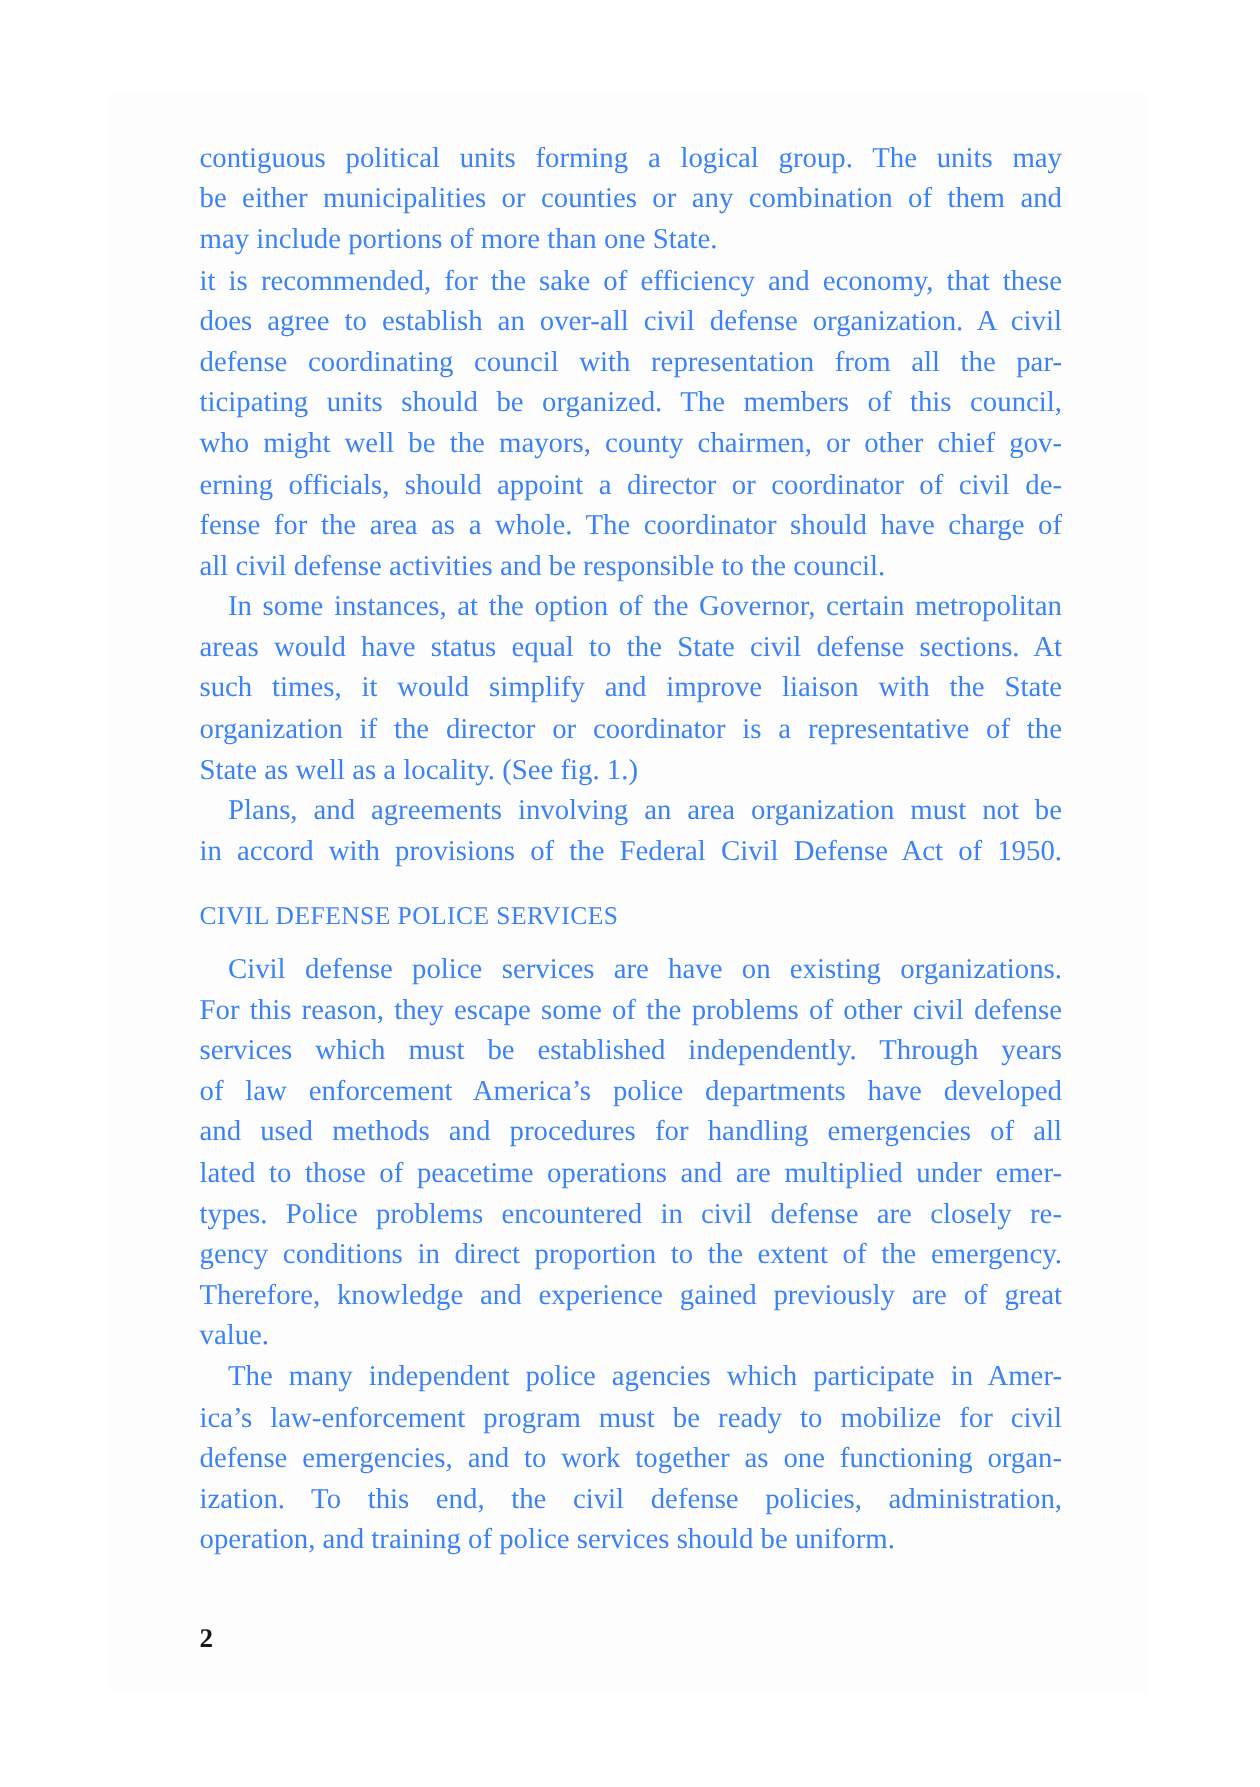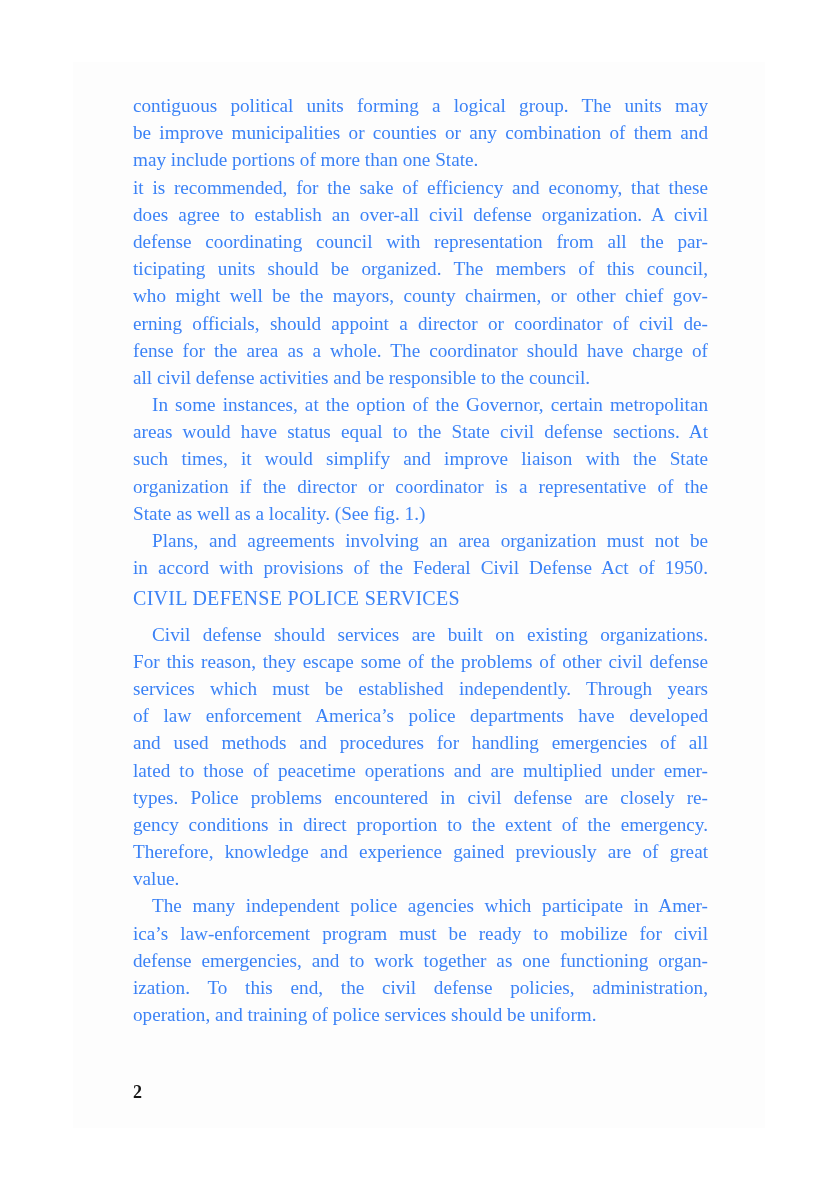--- a/index.html
+++ b/index.html
@@ -43,22 +43,22 @@
     white-space: nowrap;
     height: 27.2px;
   }
   .line.last {
     text-align-last: left;
   }
   .line.ind {
     padding-left: 19px;
   }
   .heading {
-    margin: 4px 0 8px 0;
-    font-size: 20px;
+    margin: 16px 0 8px 0;
+    font-size: 17px;
     letter-spacing: 0.3px;
     height: 27.2px;
     line-height: 27.2px;
   }
   .page-number {
     position: absolute;
     left: 133px;
     top: 1082px;
     font-family: "Liberation Serif", "DejaVu Serif", serif;
     font-weight: bold;
@@ -69,21 +69,21 @@
 </head>
 <body>
 
 <div class="scan-region"></div>
 
 <div class="page">
   <div>
 
     <div class="para">
       <span class="line">contiguous political units forming a logical group.  The units may</span>
-      <span class="line">be improve municipalities or counties or any combination of them and</span>
+      <span class="line">be either municipalities or counties or any combination of them and</span>
       <span class="line last">may include portions of more than one State.</span>
     </div>
 
     <div class="para">
       <span class="line">it is recommended, for the sake of efficiency and economy, that these</span>
       <span class="line">does agree to establish an over-all civil defense organization.  A civil</span>
       <span class="line">defense coordinating council with representation from all the par-</span>
       <span class="line">ticipating units should be organized.  The members of this council,</span>
       <span class="line">who might well be the mayors, county chairmen, or other chief gov-</span>
       <span class="line">erning officials, should appoint a director or coordinator of civil de-</span>
@@ -103,21 +103,21 @@
       <span class="line ind">Plans, and agreements involving an area organization must not be</span>
       <span class="line">in accord with provisions of the Federal Civil Defense Act of 1950.</span>
     </div>
   </div>
 
   <h2 class="heading" style="font-weight:normal;">CIVIL DEFENSE POLICE SERVICES</h2>
 
   <div>
 
     <div class="para">
-      <span class="line ind">Civil defense should services are built on existing organizations.</span>
+      <span class="line ind">Civil defense police services are have on existing organizations.</span>
       <span class="line">For this reason, they escape some of the problems of other civil defense</span>
       <span class="line">services which must be established independently.  Through years</span>
       <span class="line">of law enforcement America’s police departments have developed</span>
       <span class="line">and used methods and procedures for handling emergencies of all</span>
       <span class="line">lated to those of peacetime operations and are multiplied under emer-</span>
       <span class="line">types.  Police problems encountered in civil defense are closely re-</span>
       <span class="line">gency conditions in direct proportion to the extent of the emergency.</span>
       <span class="line">Therefore, knowledge and experience gained previously are of great</span>
       <span class="line last">value.</span>
     </div>

